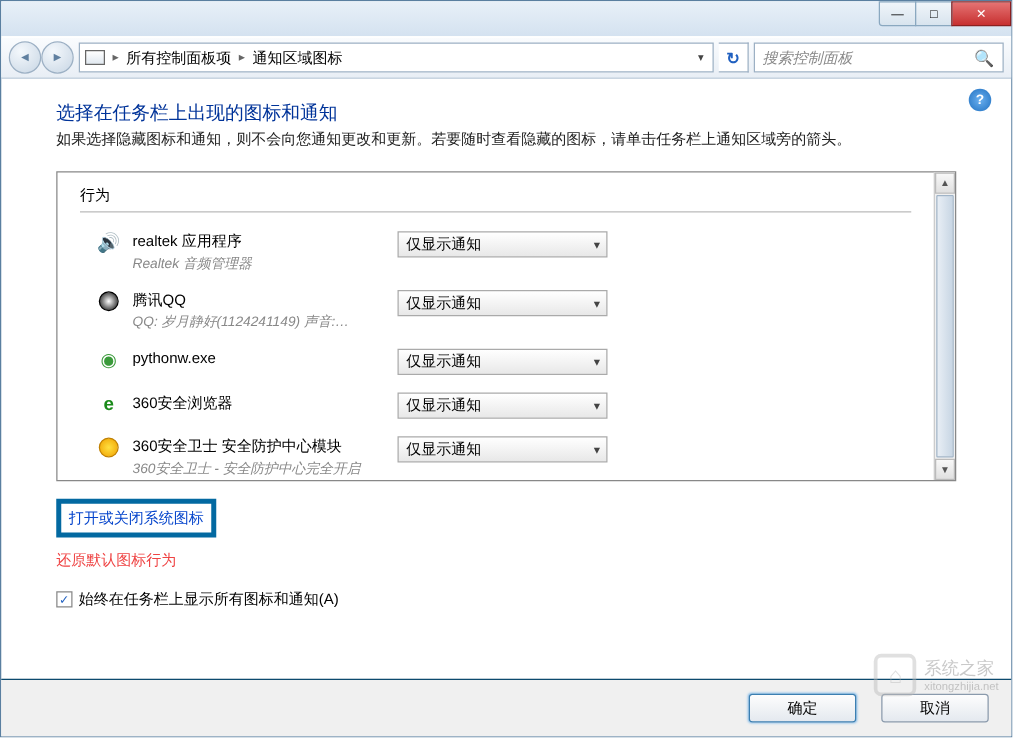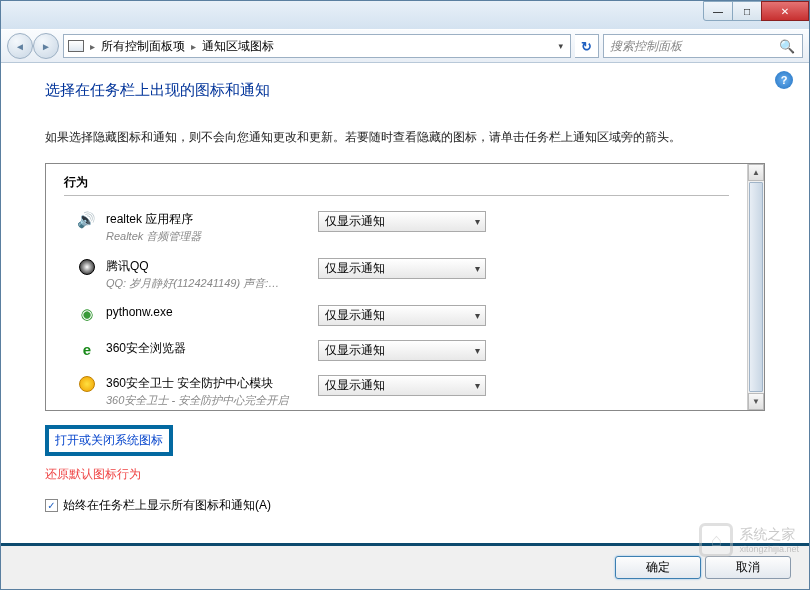--- a/index.html
+++ b/index.html
@@ -18,49 +18,49 @@
   .addrbar { flex: 1; height: 24px; border: 1px solid #9cb0c4; background: #fff; display: flex; align-items: center; padding: 0 4px; gap: 6px; }
   .addr-icon { width: 16px; height: 12px; border: 1px solid #666; background: linear-gradient(#fff,#e0e8f0); }
   .addr-sep { color: #666; font-size: 10px; }
   .addr-drop { margin-left: auto; color: #444; font-size: 9px; padding: 0 3px; }
   .refresh-btn { width: 24px; height: 24px; border: 1px solid #9cb0c4; border-left: none; background: #fff; display: flex; align-items: center; justify-content: center; color: #2060c0; font-size: 13px; font-weight: bold; }
   .searchbox { width: 200px; height: 24px; border: 1px solid #9cb0c4; background: #fff; display: flex; align-items: center; padding: 0 6px; color: #888; font-style: italic; }
   .search-icon { margin-left: auto; color: #2060c0; font-style: normal; font-size: 13px; }
   
   .content { flex: 1; padding: 18px 44px 10px 44px; overflow: hidden; position: relative; }
   .help-icon { position: absolute; top: 8px; right: 16px; width: 18px; height: 18px; border-radius: 50%; background: radial-gradient(#6ab0f0,#2070c0); color: #fff; display: flex; align-items: center; justify-content: center; font-size: 11px; font-weight: bold; cursor: pointer; }
-  .heading { color: #003399; font-size: 15px; margin-bottom: 28px; }
+  .heading { color: #003399; font-size: 15px; margin-bottom: 2px; }
   .desc { color: #222; line-height: 1.6; margin-bottom: 16px; }
   
   .panel { border: 1px solid #888; height: 248px; display: flex; margin-bottom: 14px; }
   .panel-body { flex: 1; padding: 10px 18px; overflow: hidden; }
   .cols { display: flex; }
   .col-icon { width: 254px; font-weight: bold; padding-bottom: 4px; }
-  .col-behav { font-weight: bold; padding-bottom: 4px; }
+  .col-behav { font-weight: normal; padding-bottom: 4px; }
   .hr { border: none; border-top: 1px solid #bbb; margin-bottom: 10px; }
   
   .row { display: flex; align-items: flex-start; padding: 5px 0 9px 12px; }
   .row-icon { width: 22px; height: 18px; margin-right: 8px; display: flex; align-items: center; justify-content: center; font-size: 15px; }
   .row-text { width: 212px; }
   .row-title { color: #000; }
   .row-sub { color: #888; font-style: italic; font-size: 11px; margin-top: 1px; white-space: nowrap; overflow: hidden; text-overflow: ellipsis; max-width: 208px; }
   .row-select { width: 168px; height: 21px; border: 1px solid #aaa; background: linear-gradient(#fff,#e8e8e8); padding: 0 6px; display: flex; align-items: center; font-size: 12px; position: relative; }
   .row-select::after { content: "▾"; position: absolute; right: 5px; color: #444; font-size: 10px; }
   
   .scrollbar { width: 17px; background: #f0f0f0; border-left: 1px solid #ccc; display: flex; flex-direction: column; }
   .sb-btn { height: 17px; background: linear-gradient(#f8f8f8,#e0e0e0); border: 1px solid #bbb; display: flex; align-items: center; justify-content: center; font-size: 8px; color: #555; }
   .sb-thumb { flex: 1; margin: 1px; background: linear-gradient(90deg,#e8eef5,#c8d6e4); border: 1px solid #a0b4c8; border-radius: 1px; }
   
   .link-box { display: inline-block; border: 4px solid #0369a1; padding: 3px 6px; margin-bottom: 10px; }
   .link { color: #0645cc; cursor: pointer; }
   .disabled-link { color: #ef4444; margin-bottom: 14px; }
   .checkbox-row { display: flex; align-items: center; gap: 5px; }
   .cb { width: 13px; height: 13px; border: 1px solid #888; background: #fff; display:flex; align-items:center; justify-content:center; color:#2060c0; font-size:10px; }
   
-  .footer { height: 46px; background: #f0f0f0; border-top: 3px solid #0c4a6e; display: flex; align-items: center; justify-content: flex-end; padding: 0 18px; gap: 4px; }
+  .footer { height: 46px; background: #f0f0f0; border-top: 1px solid #0c4a6e; display: flex; align-items: center; justify-content: flex-end; padding: 0 18px; gap: 20px; }
   .btn { min-width: 86px; height: 23px; border: 1px solid #8a9aac; background: linear-gradient(#fdfdfd, #e4e9ef); border-radius: 3px; cursor: pointer; font-size: 12px; }
   .btn.primary { border-color: #3c7fb1; box-shadow: 0 0 2px #6cb0e8; }
   
   .watermark { position: absolute; right: 10px; bottom: 32px; opacity: .45; display:flex; align-items:center; gap:6px; color:#888; font-size:14px; pointer-events:none; }
   .wm-badge { width: 34px; height: 34px; border: 3px solid #bbb; border-radius: 6px; display:flex; align-items:center; justify-content:center; font-size:18px; color:#bbb; }
   
   .ic-speaker { color: #1aa84a; }
   .ic-qq { width:16px; height:16px; border-radius:50%; background: radial-gradient(#fff,#000); border:1px solid #000; }
   .ic-py { color:#3a9a3a; }
   .ic-ie { color:#1a8a1a; font-weight:bold; }

